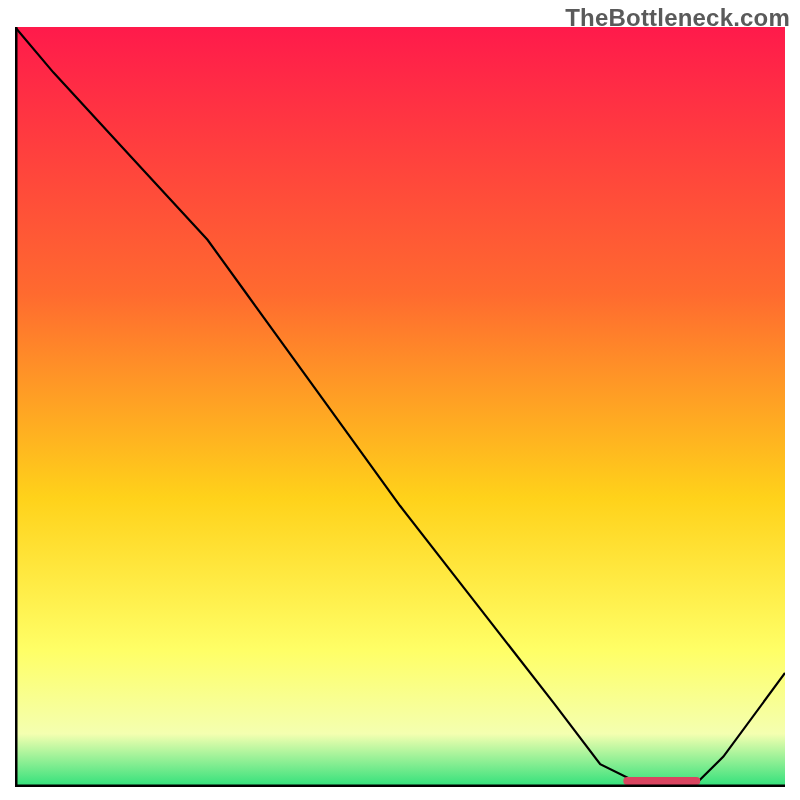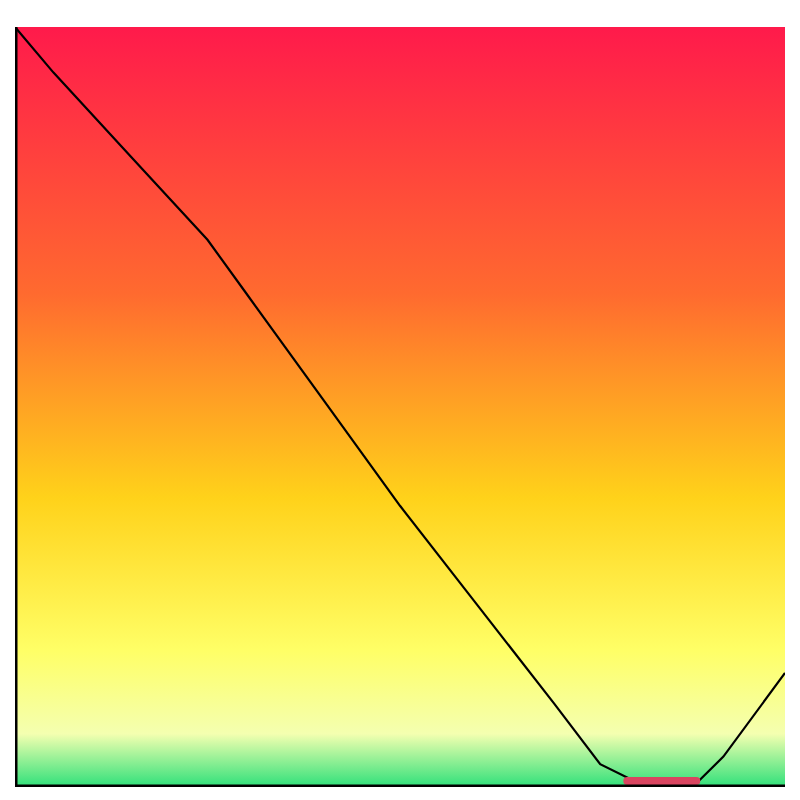--- a/index.html
+++ b/index.html
@@ -51,20 +51,21 @@
   }
   .optimum-pill {
     fill: #d94560;
   }
 </style>
 </head>
 <body>
 
 <div class="stage">
 
+  <div class="watermark">TheBottleneck.com</div>
 
   <div class="plot-area">
     <svg viewBox="0 0 770 760">
       <defs>
         <linearGradient id="bg-grad" x1="0" y1="0" x2="0" y2="1">
           <stop offset="0%" stop-color="#ff1a4b"></stop>
           <stop offset="35%" stop-color="#ff6a2f"></stop>
           <stop offset="62%" stop-color="#ffd21a"></stop>
           <stop offset="82%" stop-color="#ffff66"></stop>
           <stop offset="93%" stop-color="#f4ffb0"></stop>

